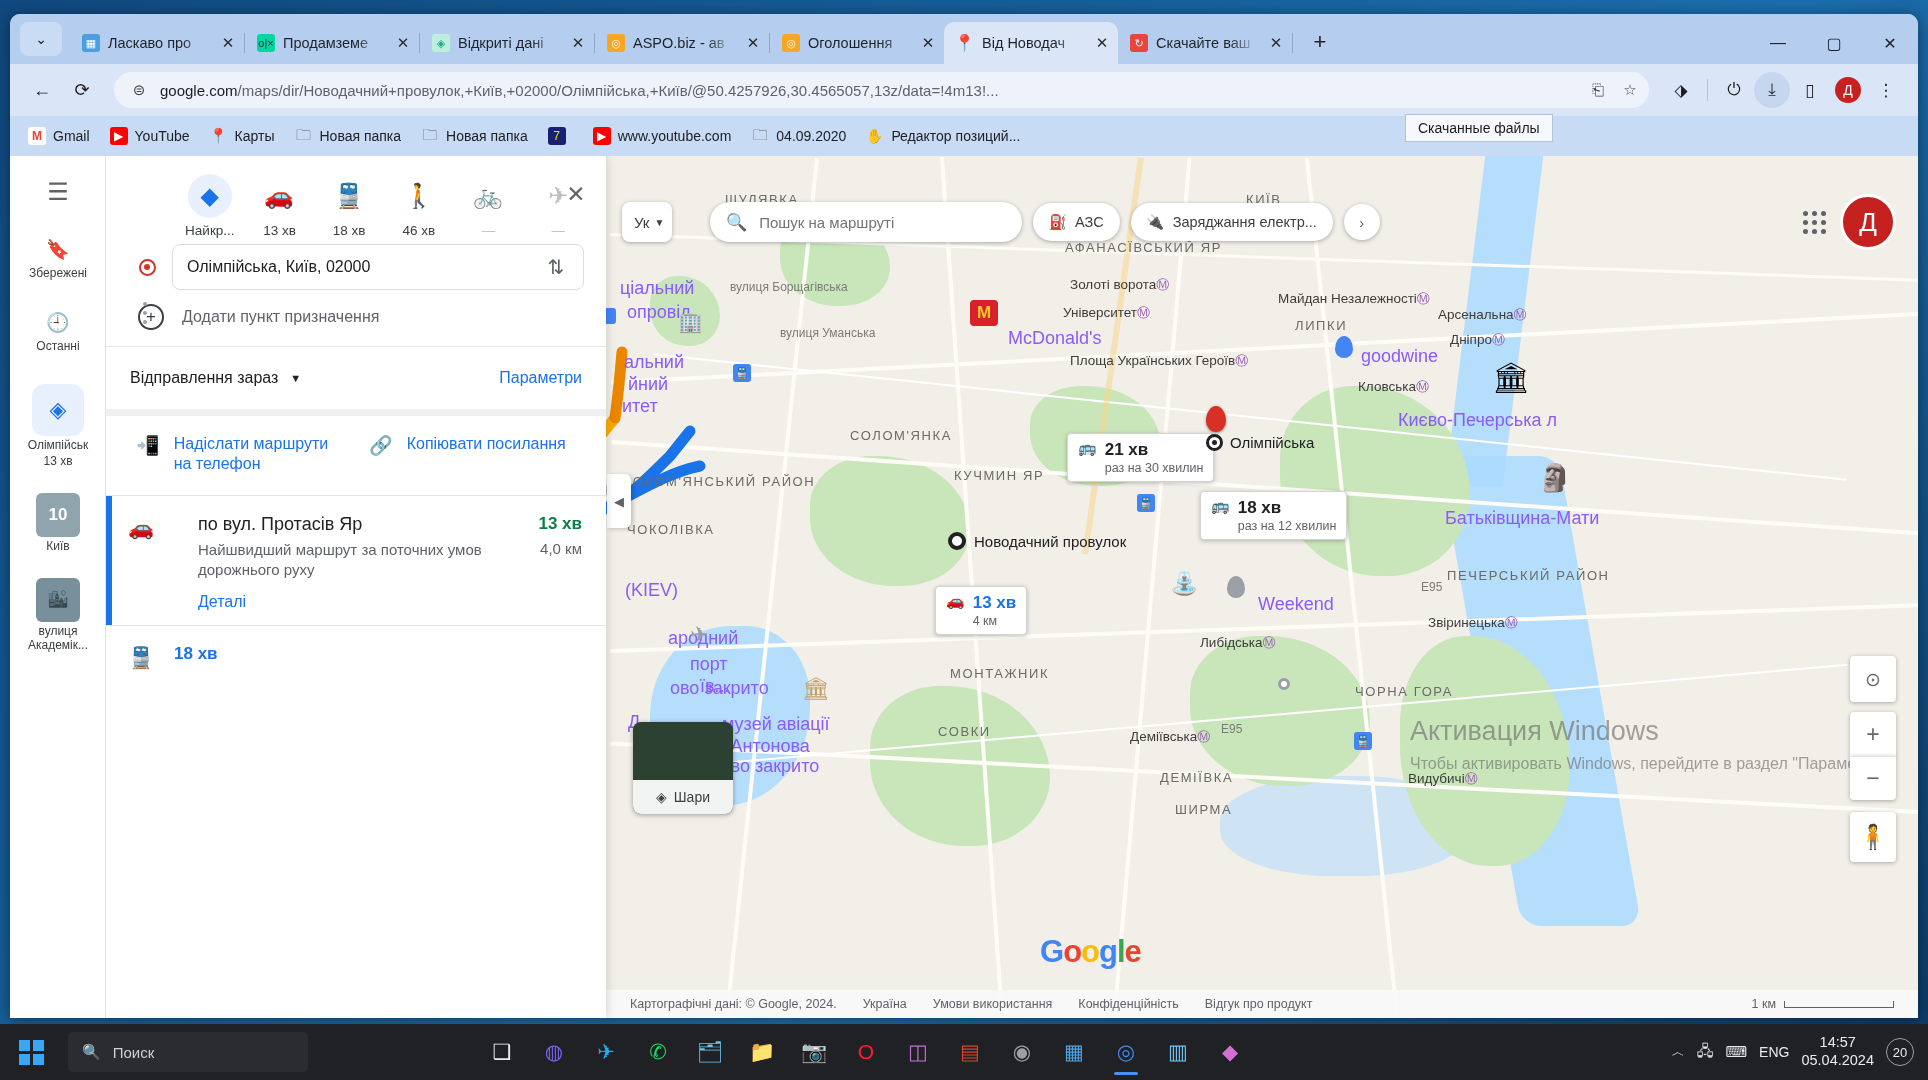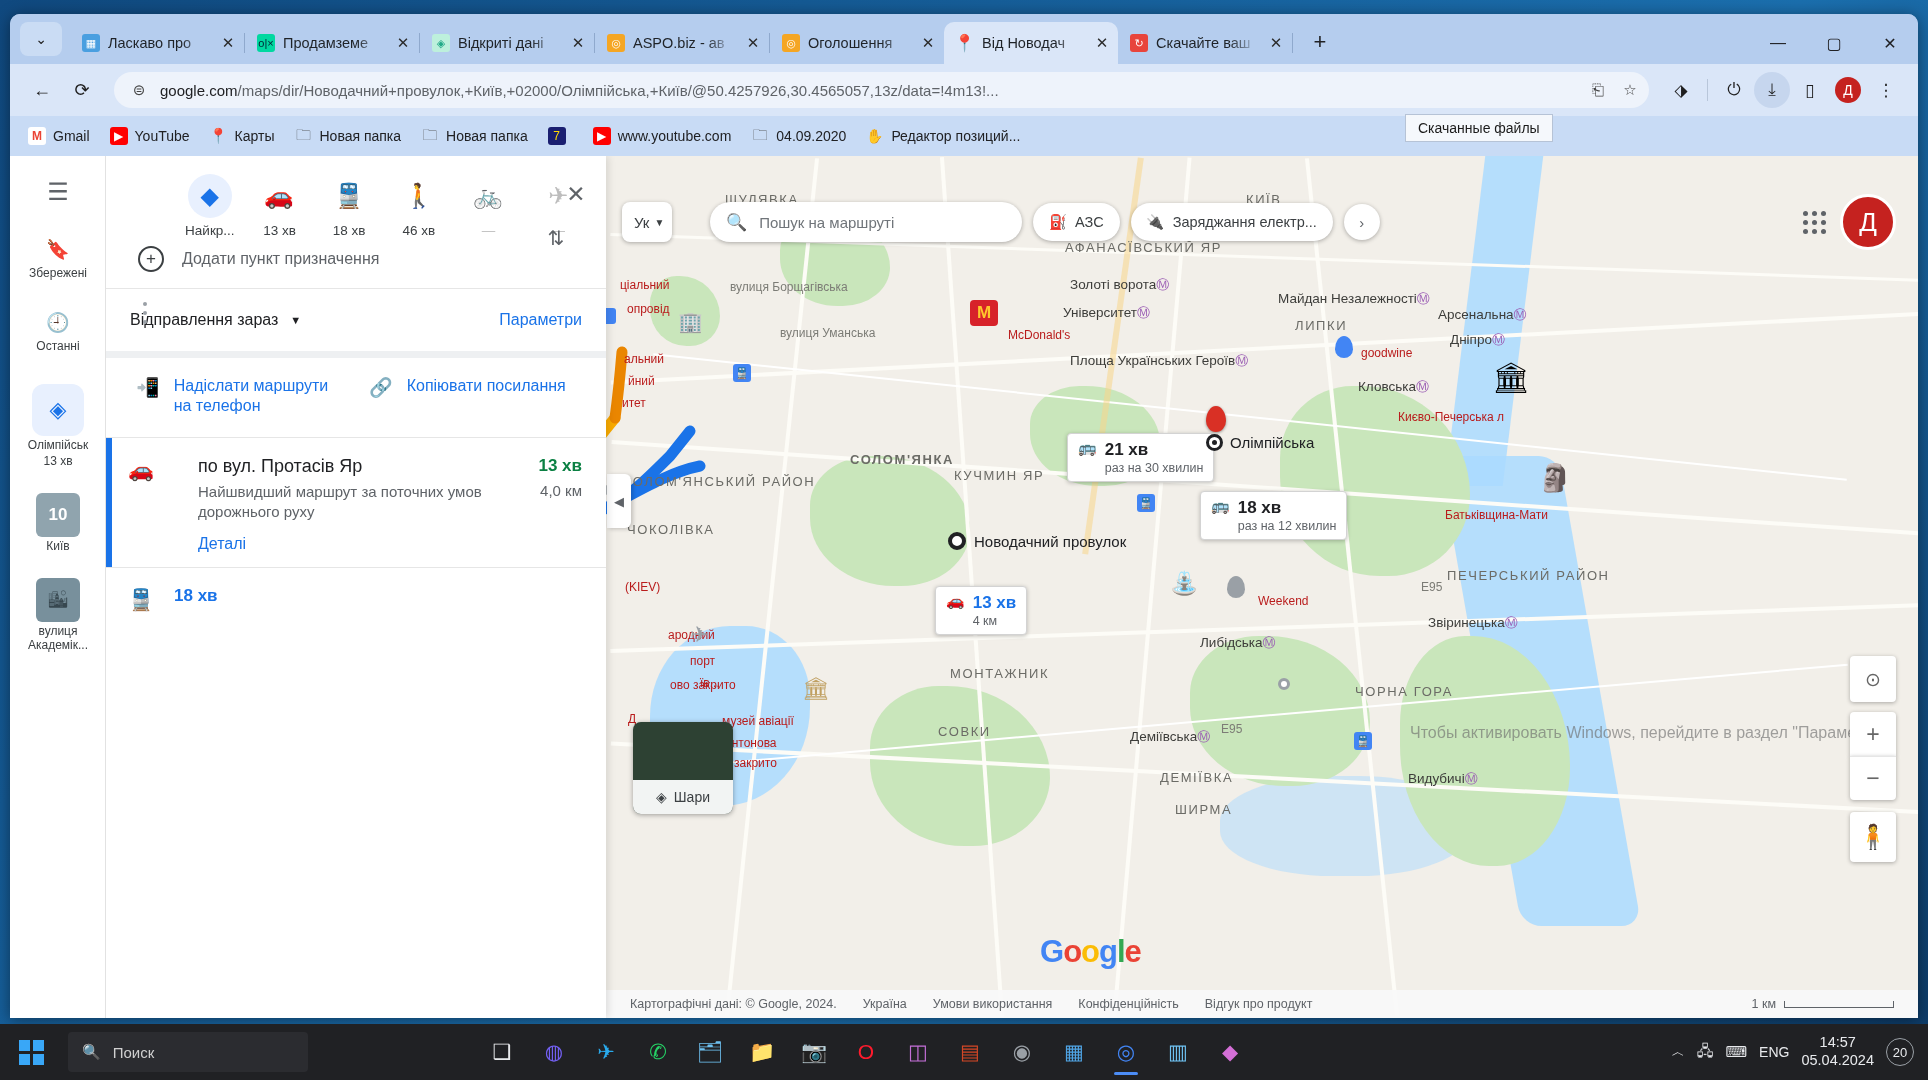--- a/index.html
+++ b/index.html
@@ -76,21 +76,21 @@
   #mapcanvas { position:absolute; inset:0; background:#f2efe9; }
   .water { position:absolute; background:#aadaff; opacity:.85; }
   .green { position:absolute; background:#c9e6bb; border-radius:40% 60% 45% 55%; }
   .road { position:absolute; background:#ffffff; }
   .road.major { background:#fdfcf7; }
   .hwy { position:absolute; background:#f7d68a; }
 
   .maplabel { position:absolute; color:#5b5b57; font-size:12.5px; white-space:nowrap; }
   .maplabel.area { letter-spacing:1.6px; font-size:13px; color:#6b6b66; }
   .maplabel.street { font-size:12px; color:#7c7c76; }
-  .maplabel.poi { color:#b91c1c; font-size:12px; }
+  .maplabel.poi { color:#8b5cf6; font-size:18px; }
   .maplabel.metro { color:#3d3d3a; font-size:13.5px; }
   .metro-m { display:inline-block; color:#9c5fb5; font-size:13px; }
 
   
   #route { position:absolute; left:0; top:0; width:1908px; height:862px; pointer-events:none; }
 
   
   .route-badge {
     position:absolute; background:#fff; border:1px solid #d3d3d3; border-radius:4px;
     padding:6px 10px; box-shadow:0 1px 4px rgba(0,0,0,.25); display:flex; align-items:flex-start; gap:8px;
@@ -400,21 +400,21 @@
         <div class="maplabel area" style="left: 1285px; top: 162px;">ЛИПКИ</div>
         <div class="maplabel metro" style="left: 1428px; top: 150px;">Арсенальна<span class="metro-m"> Ⓜ</span></div>
         <div class="maplabel metro" style="left: 1440px; top: 175px;">Дніпро<span class="metro-m"> Ⓜ</span></div>
         <div class="maplabel poi" style="left: 998px; top: 172px;">McDonald's</div>
         <div class="maplabel poi" style="left: 1351px; top: 190px;">goodwine</div>
         <div class="maplabel metro" style="left: 1060px; top: 196px;">Площа Українських Героїв<span class="metro-m"> Ⓜ</span></div>
         <div class="maplabel metro" style="left: 1348px; top: 222px;">Кловська<span class="metro-m"> Ⓜ</span></div>
         <div class="maplabel poi" style="left: 1388px; top: 254px;">Києво-Печерська л</div>
         <div class="maplabel street" style="left: 720px; top: 124px;">вулиця Борщагівська</div>
         <div class="maplabel street" style="left: 745px; top: 170px; margin-left: 25px;">вулиця Уманська</div>
-        <div class="maplabel area" style="left: 840px; top: 296px; font-weight: bold;">СОЛОМ'ЯНКА</div>
+        <div class="maplabel area" style="left: 840px; top: 272px;">СОЛОМ'ЯНКА</div>
         <div class="maplabel area" style="left: 944px; top: 312px;">КУЧМИН ЯР</div>
         <div class="maplabel area" style="left: 612px; top: 318px;">СОЛОМ'ЯНСЬКИЙ РАЙОН</div>
         <div class="maplabel area" style="left: 617px; top: 366px;">ЧОКОЛІВКА</div>
         <div class="maplabel poi" style="left: 1435px; top: 352px;">Батьківщина-Мати</div>
         <div class="maplabel area" style="left: 1437px; top: 412px;">ПЕЧЕРСЬКИЙ РАЙОН</div>
         <div class="maplabel metro" style="left: 1418px; top: 458px;">Звіринецька<span class="metro-m"> Ⓜ</span></div>
         <div class="maplabel poi" style="left: 1248px; top: 438px;">Weekend</div>
         <div class="maplabel metro" style="left: 1190px; top: 478px;">Либідська<span class="metro-m"> Ⓜ</span></div>
         <div class="maplabel area" style="left: 1345px; top: 528px;">ЧОРНА ГОРА</div>
         <div class="maplabel area" style="left: 940px; top: 510px;">МОНТАЖНИК</div>
@@ -591,20 +591,28 @@
           </div>
           <div id="dclose">✕</div>
         </div>
 
         <div style="position:relative">
           <div class="dots-col">
               <i></i>
               <i></i>
               <i></i>
             </div>
+          <div class="field-row">
+            <span class="fdot">
+                <span class="pin">
+                  <i></i>
+                </span>
+              </span>
+            <span class="dinput">Олімпійська, Київ, 02000</span>
+          </div>
           <div id="swap">⇅</div>
         </div>
 
         <div class="addrow">
           <span class="plus">+</span>
           <span class="al">Додати пункт призначення</span>
         </div>
       </div>
 
       <div id="optionsrow">
@@ -655,20 +663,21 @@
         <span>Шари</span>
       </div>
     </div>
 
     <div class="mctrl" id="c-locate">⊙</div>
     <div class="mctrl" id="c-zoomin">+</div>
     <div class="mctrl" id="c-zoomout">−</div>
     <div class="mctrl" id="c-pegman" style="color:#f9ab00">🧍</div>
 
     <div id="watermark">
+      <div class="w1">Активация Windows</div>
       <div class="w2">Чтобы активировать Windows, перейдите в раздел "Параметры".</div>
     </div>
 
     <div id="glogo">
       <span>G</span><span>o</span><span>o</span><span>g</span><span>l</span><span>e</span>
     </div>
 
     <div id="mapfooter">
       <span>Картографічні дані: © Google, 2024.</span>
       <span>Україна</span>

